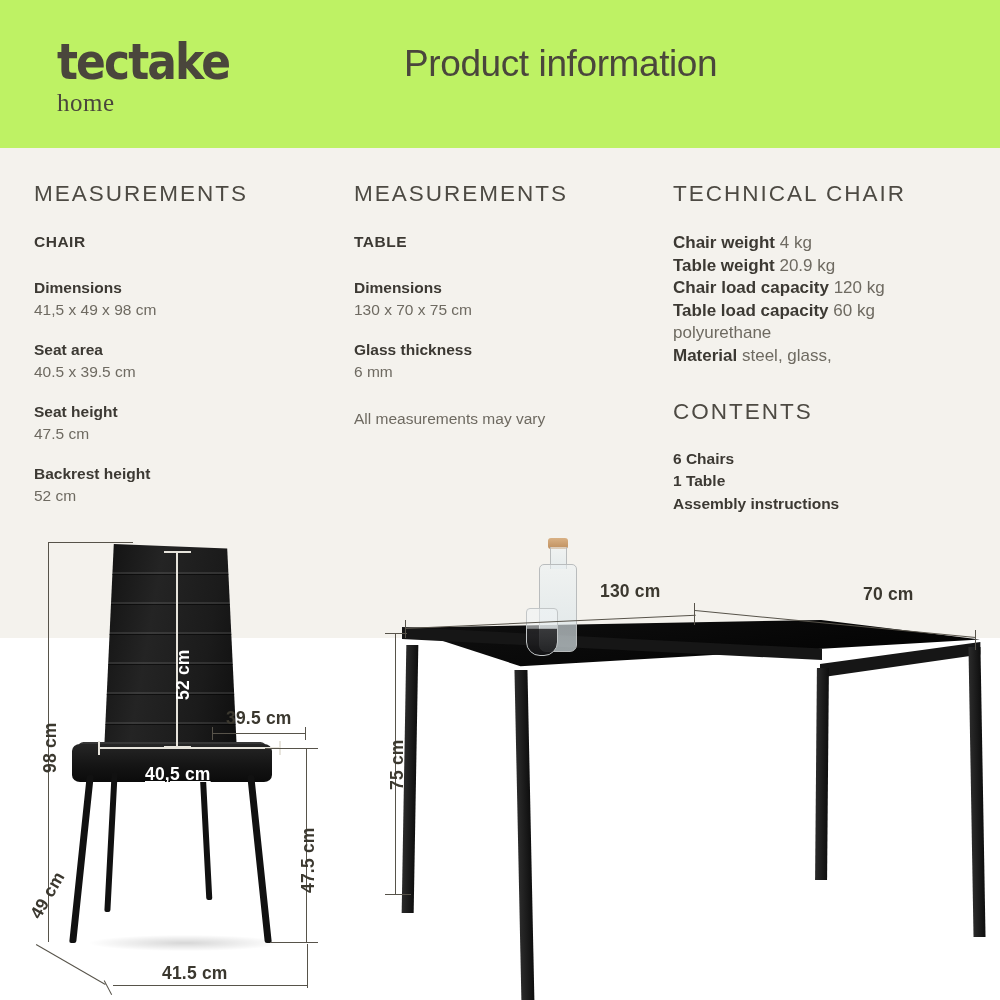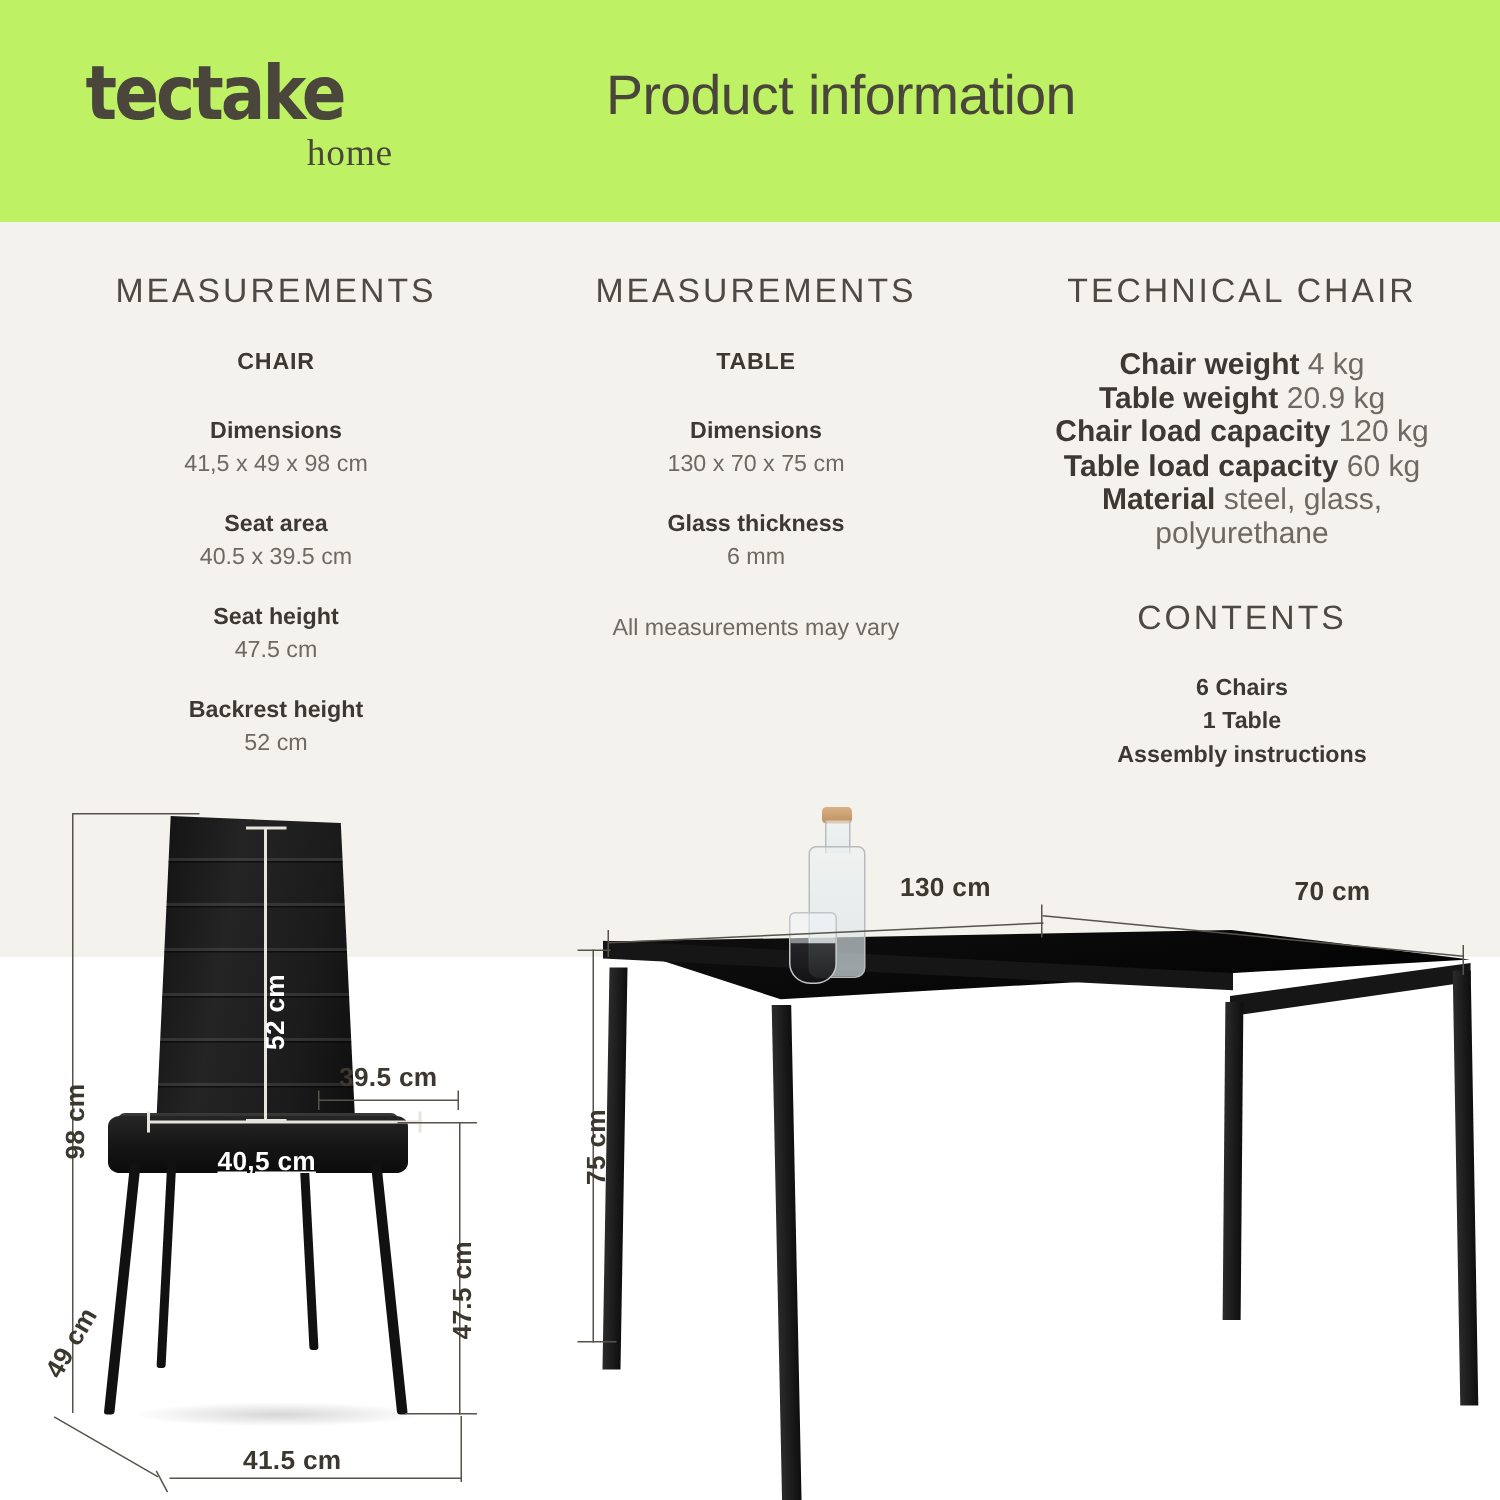--- a/index.html
+++ b/index.html
@@ -29,21 +29,21 @@
     line-height:52px;
     transform:scaleX(0.88);
     transform-origin:left top;
     display:block;
   }
   .logo-sub{
     font-family:"Liberation Serif","DejaVu Serif",serif;
     font-size:25px;
     color:#4a463c;
     line-height:28px;
-    text-align:right;
+    text-align:left;
     width:205px;
     letter-spacing:0.5px;
     display:block;
     margin-top:1px;
   }
   .page-title{
     position:absolute;left:404px;top:33px;width:520px;
     font-family:Liberation Sans, sans-serif;
     font-size:37px;
     font-weight:400;
@@ -53,21 +53,21 @@
     white-space:nowrap;
   }
 
   
   .cream-band{
     position:absolute;left:0;top:148px;width:1000px;height:490px;
     background:#f4f2ed;
   }
 
   
-  .col{position:absolute;top:180px;text-align:center;}
+  .col{position:absolute;top:180px;}
   .col-a{left:34px;width:300px;}
   .col-b{left:354px;width:300px;}
   .col-c{left:673px;width:310px;}
 
   .sec-head{
     font-size:22.5px;
     font-weight:400;
     letter-spacing:2.0px;
     color:#4d4a43;
     line-height:28px;
@@ -92,21 +92,21 @@
   .val{
     font-size:15.5px;
     font-weight:400;
     color:#6e6a61;
     line-height:22px;
     margin:0;
   }
   .gap-l{height:25px;}
   .gap-s{height:18px;}
   .kv{
-    font-size:20px;
+    font-size:17px;
     line-height:22.6px;
     color:#6e6a61;
     margin:0;
   }
   .kv b{color:#3c3933;font-weight:bold;}
   .list-item{
     font-size:15.5px;
     font-weight:bold;
     color:#3c3933;
     line-height:22.6px;
@@ -257,25 +257,25 @@
       <span>20.9 kg</span>
     </div>
     <div class="kv">
       <b>Chair load capacity</b>
       <span>120 kg</span>
     </div>
     <div class="kv">
       <b>Table load capacity</b>
       <span>60 kg</span>
     </div>
+    <div class="kv">polyurethane</div>
     <div class="kv">
       <b>Material</b>
       <span>steel, glass,</span>
     </div>
-    <div class="kv">polyurethane</div>
 
     <div style="height:30px"></div>
     <div class="sec-head" style="margin-bottom:22px">CONTENTS</div>
     <div class="list-item">6 Chairs</div>
     <div class="list-item">1 Table</div>
     <div class="list-item">Assembly instructions</div>
   </div>
 
   <div id="chair-art">
 

